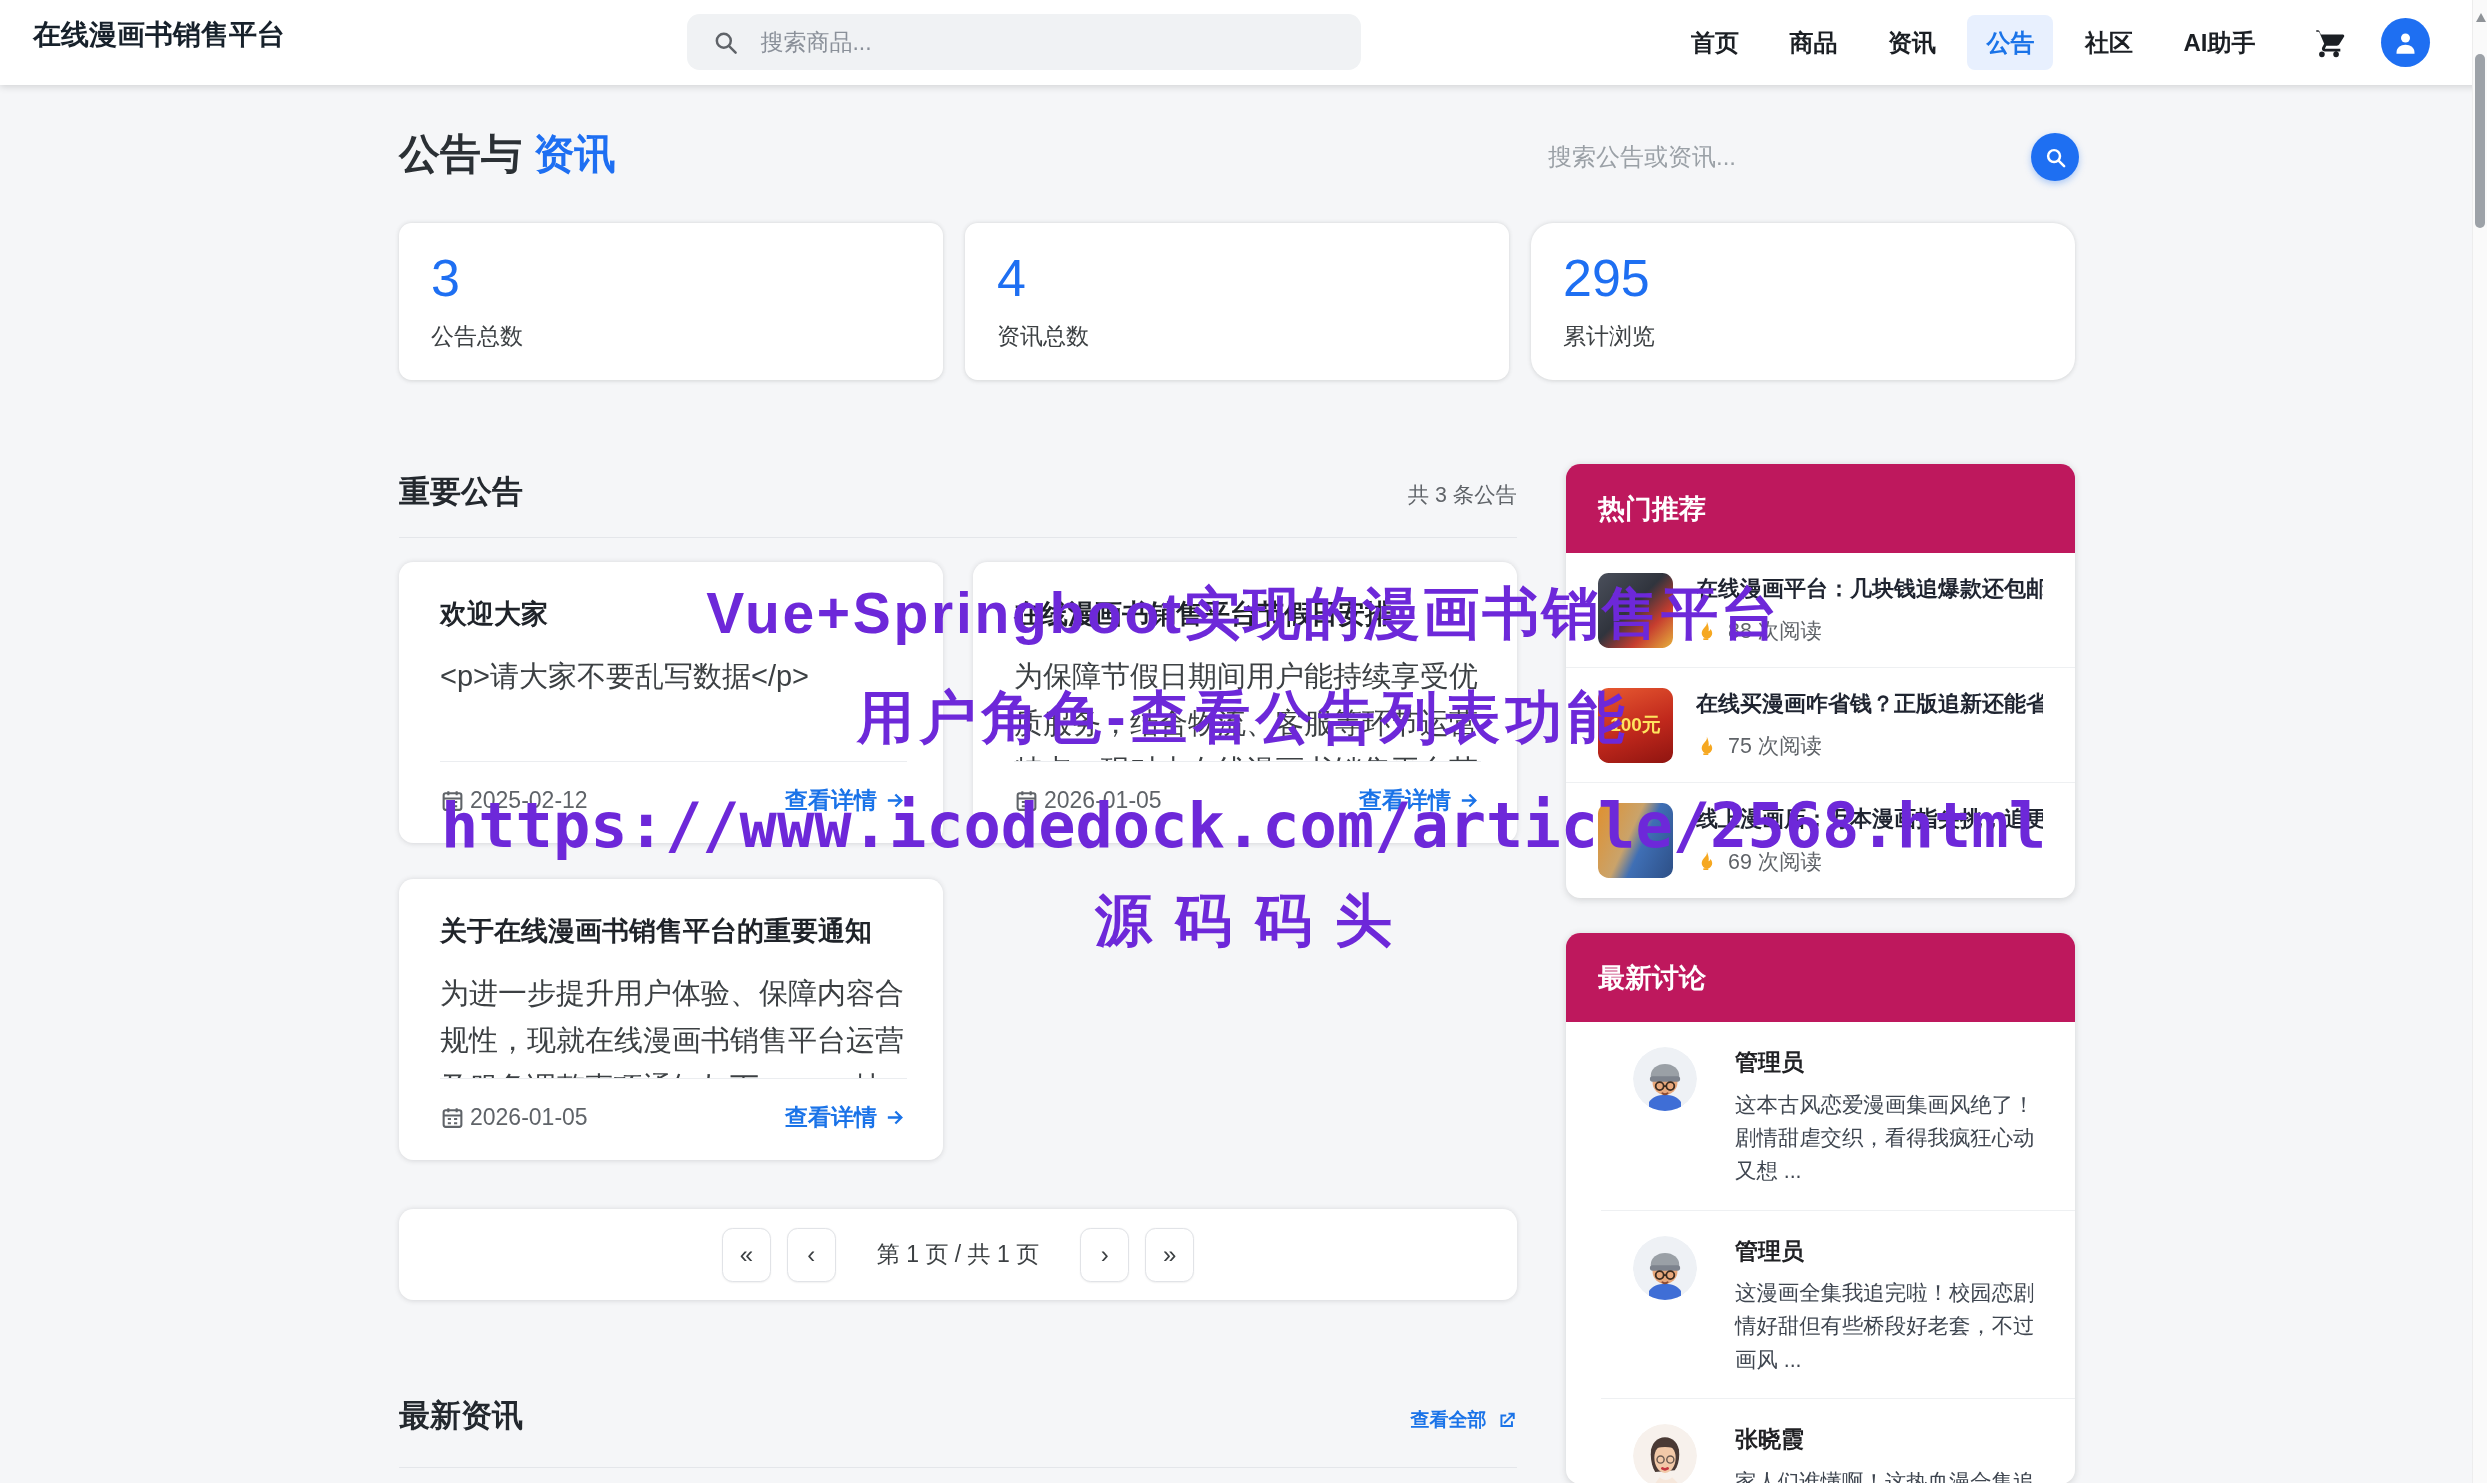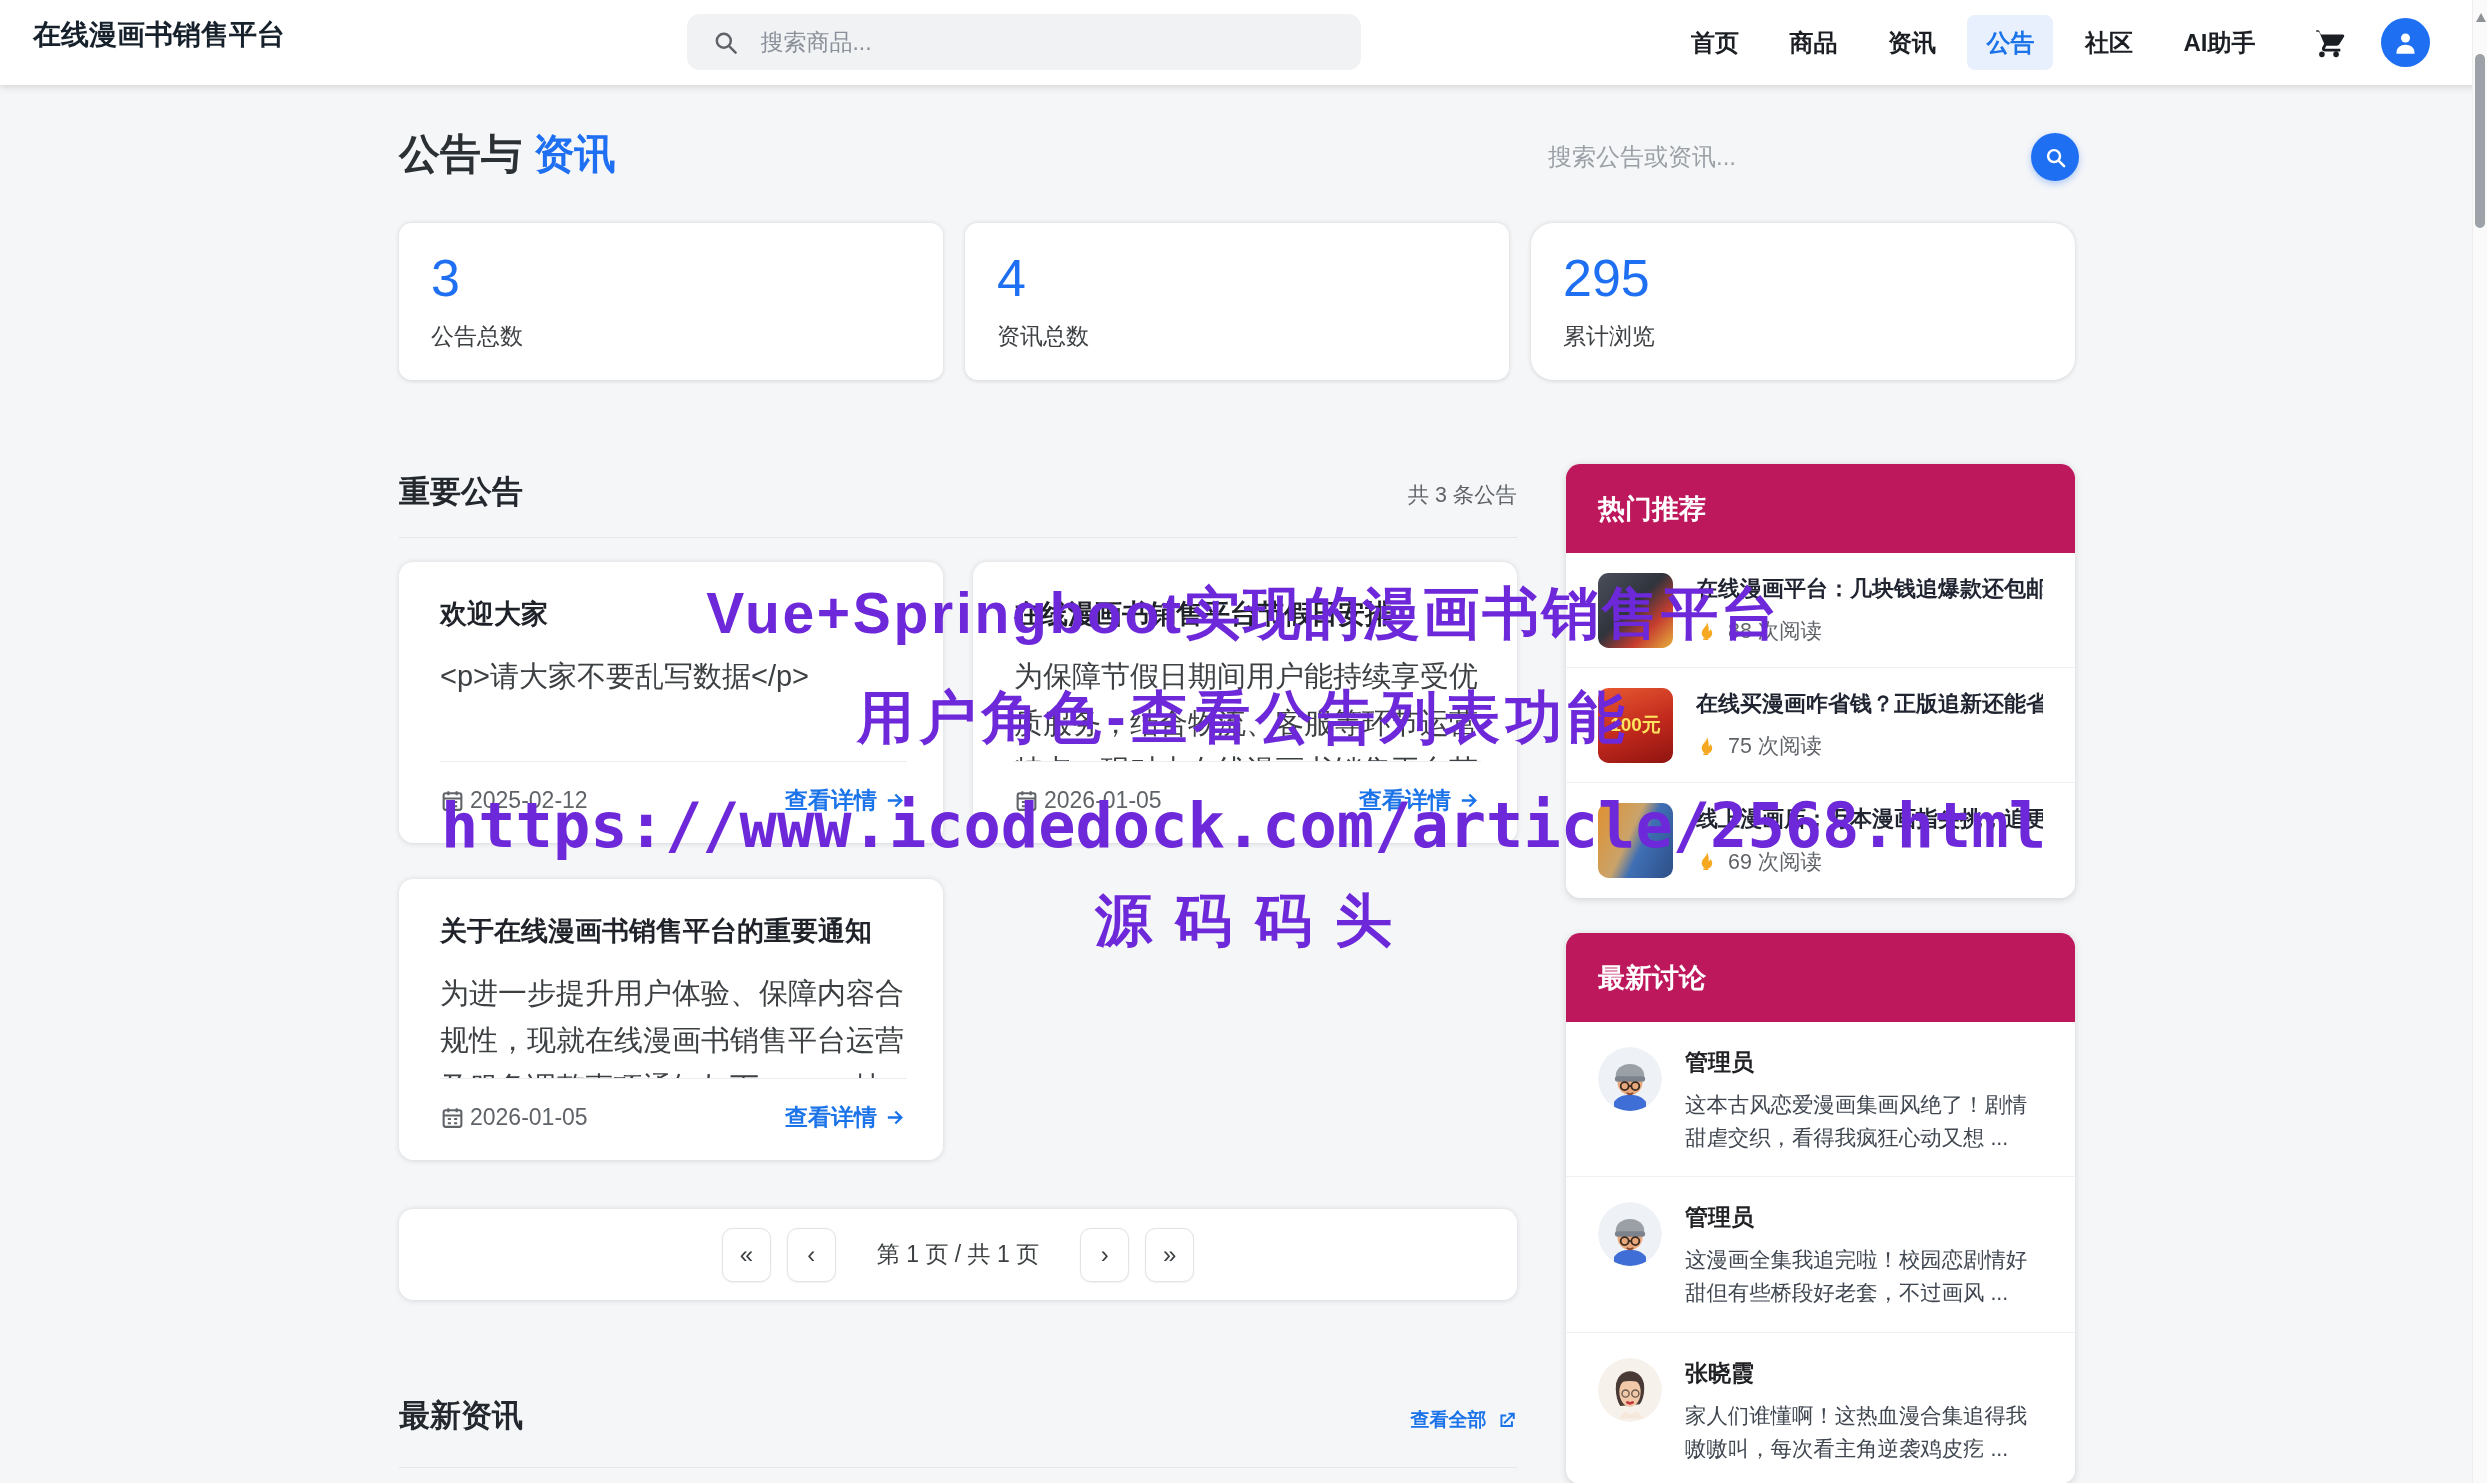--- a/index.html
+++ b/index.html
@@ -92,21 +92,21 @@
   .thumb { width:75px; height:75px; border-radius:10.7px; flex-shrink:0; display:flex; align-items:center; justify-content:center; overflow:hidden; }
   .thumb1 { background:linear-gradient(135deg,#4a4f5b 0%,#30343d 45%,#c63d2f 72%,#e7b23c 100%); }
   .thumb2 { background:linear-gradient(160deg,#e85a31 0%,#c0281c 55%,#8f1410 100%); }
   .thumb2 span { color:#ffe45e; font-size:19px; font-weight:700; }
   .thumb3 { background:linear-gradient(115deg,#e0902e 0%,#caa36a 42%,#3f6fb5 58%,#2d4f86 100%); }
   .hot-body { flex:1; min-width:0; }
   .hot-title { font-size:22px; font-weight:600; color:#1f2430; line-height:1.3; white-space:nowrap; overflow:hidden; }
   .hot-meta { margin-top:12.5px; display:flex; align-items:center; gap:10.7px; font-size:21.4px; color:#5f6368; }
   .hot-meta svg { width:21.4px; height:21.4px; }
 
-  .disc-item { display:flex; gap:23px; padding:25px 32px 21.4px 32px; }
+  .disc-item { display:flex; gap:38px; padding:25px 32px 21.4px 32px;margin-left:35px; }
   .disc-item + .disc-item { border-top:0.9px solid #eef0f2; }
   .avatar { width:64px; height:64px; border-radius:50%; flex-shrink:0; overflow:hidden; }
   .disc-body { flex:1; min-width:0; }
   .disc-name { font-size:23px; font-weight:700; color:#202124; margin-bottom:10.7px; }
   .disc-text { font-size:21.4px; color:#3f4650; line-height:1.55; }
 
   
   .watermark { position:absolute; left:50%; transform:translateX(-50%); top:576px; z-index:40;
                text-align:center; color:#6d28d9; font-weight:700; pointer-events:none; white-space:nowrap; }
   .wm1 { font-size:57px; letter-spacing:2.7px; margin-bottom:27px; }

